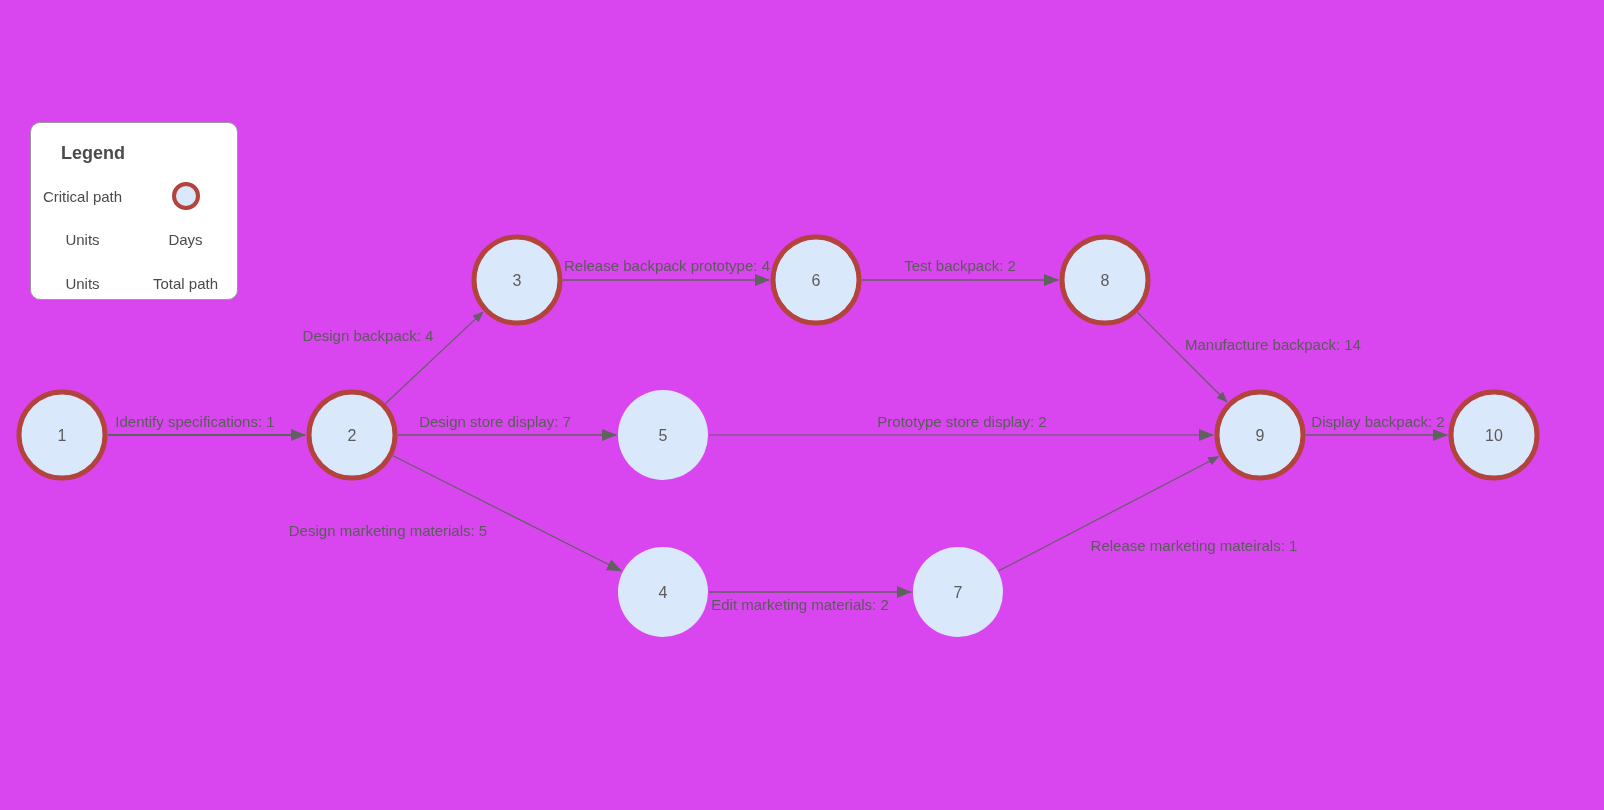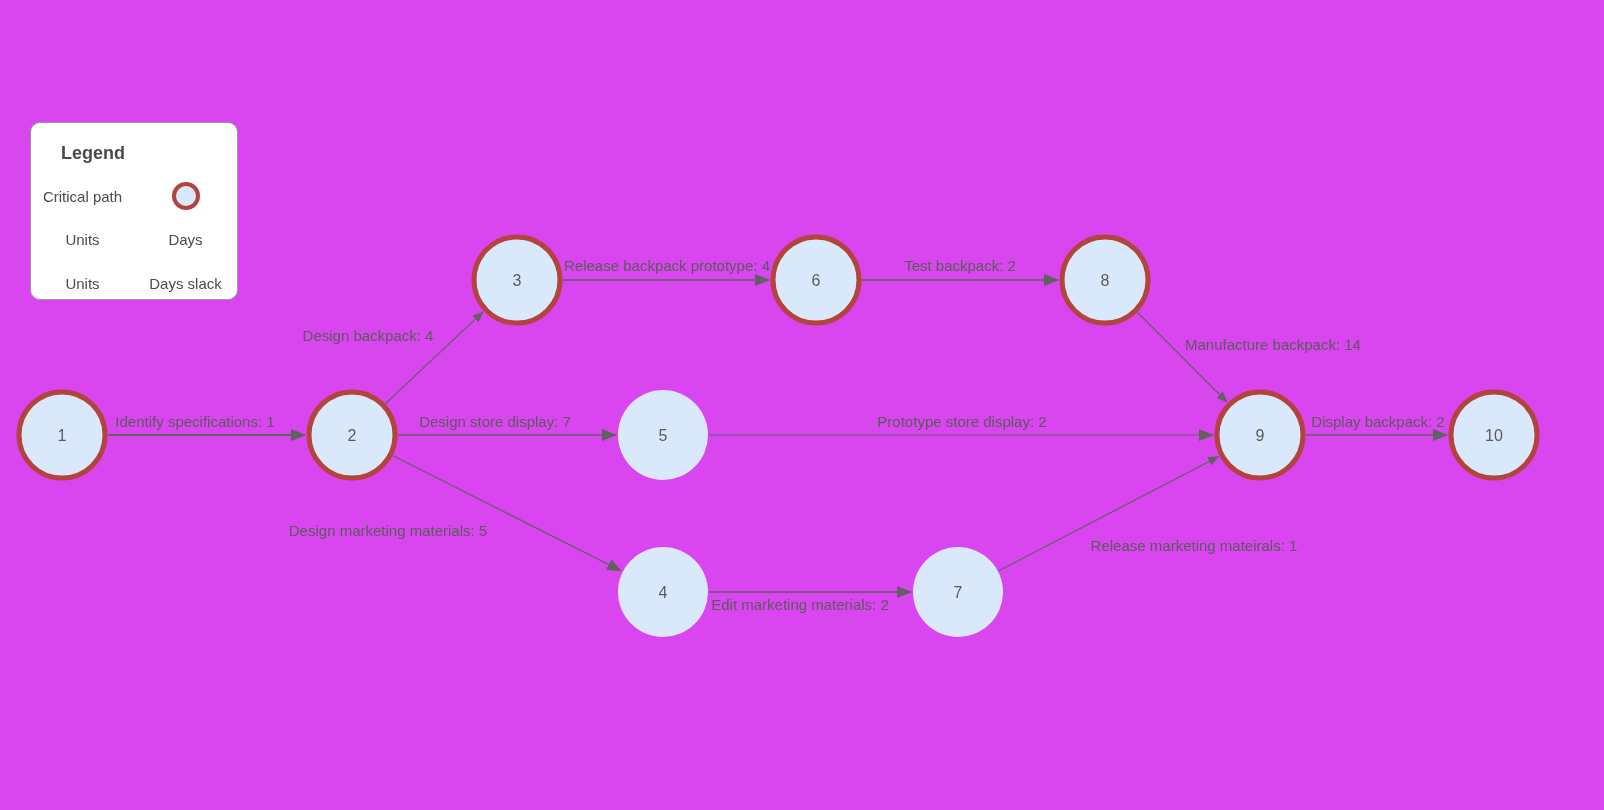--- a/index.html
+++ b/index.html
@@ -74,21 +74,21 @@
       <span class="legend-cell">
         <span class="swatch" id="critical-swatch" style="background: rgb(218, 232, 252); border: 4px solid rgb(178, 67, 61);"></span>
       </span>
     </div>
     <div class="legend-row">
       <span class="legend-cell">Units</span>
       <span class="legend-cell">Days</span>
     </div>
     <div class="legend-row">
       <span class="legend-cell">Units</span>
-      <span class="legend-cell">Days slack</span>
+      <span class="legend-cell">Total path</span>
     </div>
   </div>
 
   <svg id="diagram-svg" width="1604" height="810" viewBox="0 0 1604 810">
     <defs>
       <marker id="arrow-big" markerUnits="userSpaceOnUse" markerWidth="15" markerHeight="12" viewBox="0 0 15 12" refX="14" refY="6" orient="auto">
         <path d="M0,0 L15,6 L0,12 Z" fill="#616161"></path>
       </marker>
       <marker id="arrow-small" markerUnits="userSpaceOnUse" markerWidth="11" markerHeight="9" viewBox="0 0 11 9" refX="10" refY="4.5" orient="auto">
         <path d="M0,0 L11,4.5 L0,9 Z" fill="#616161"></path>

